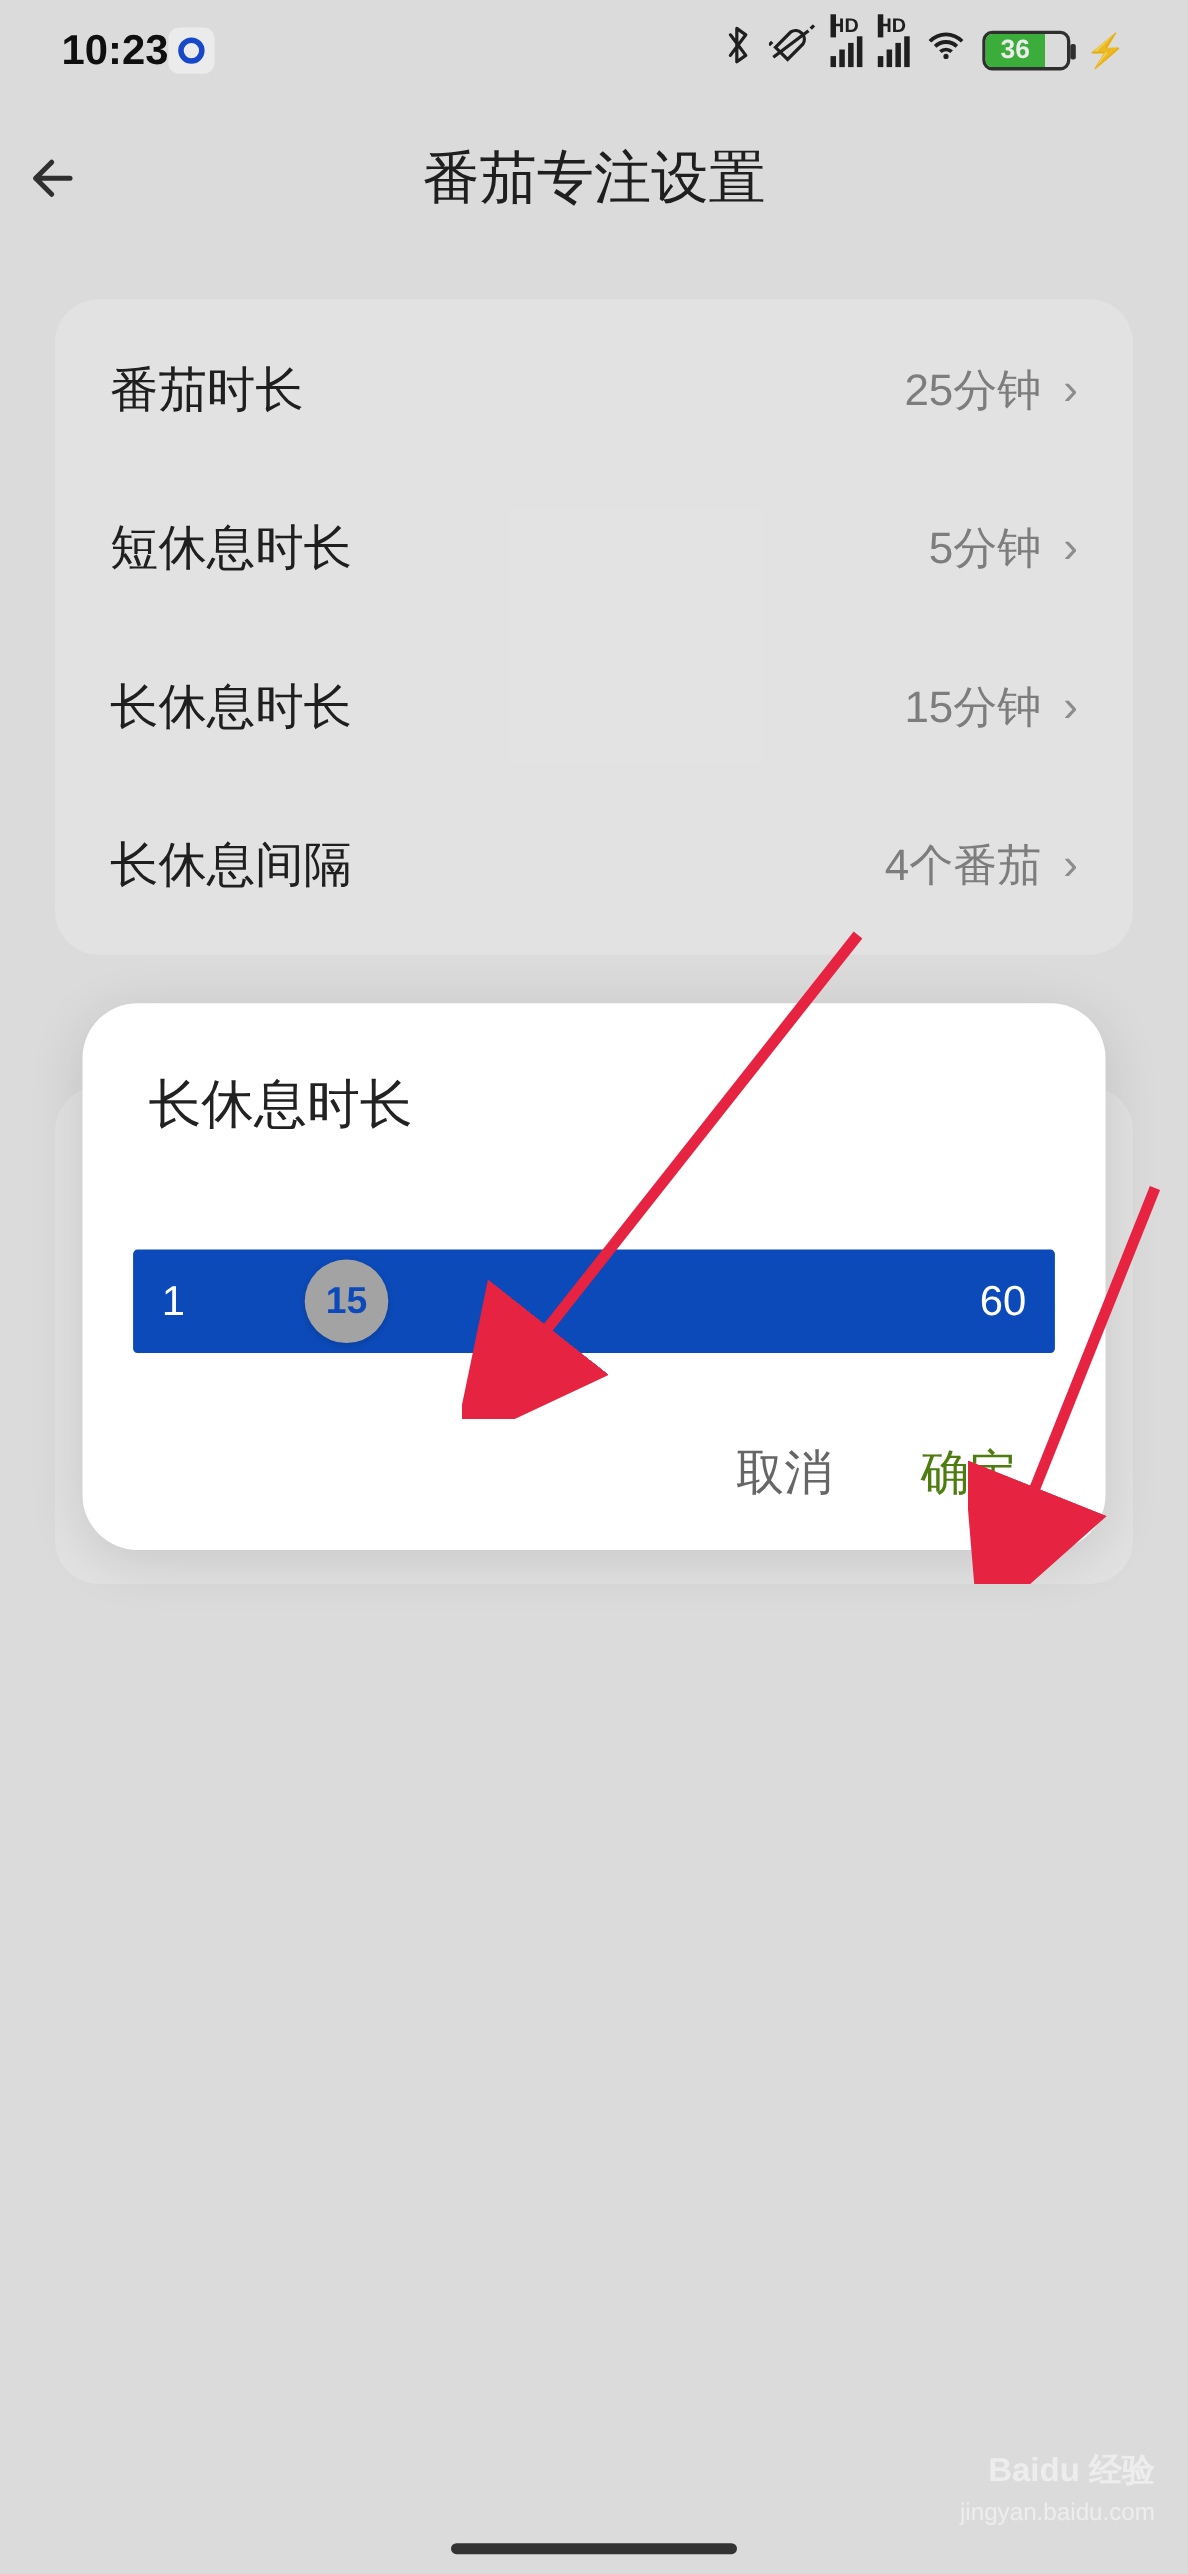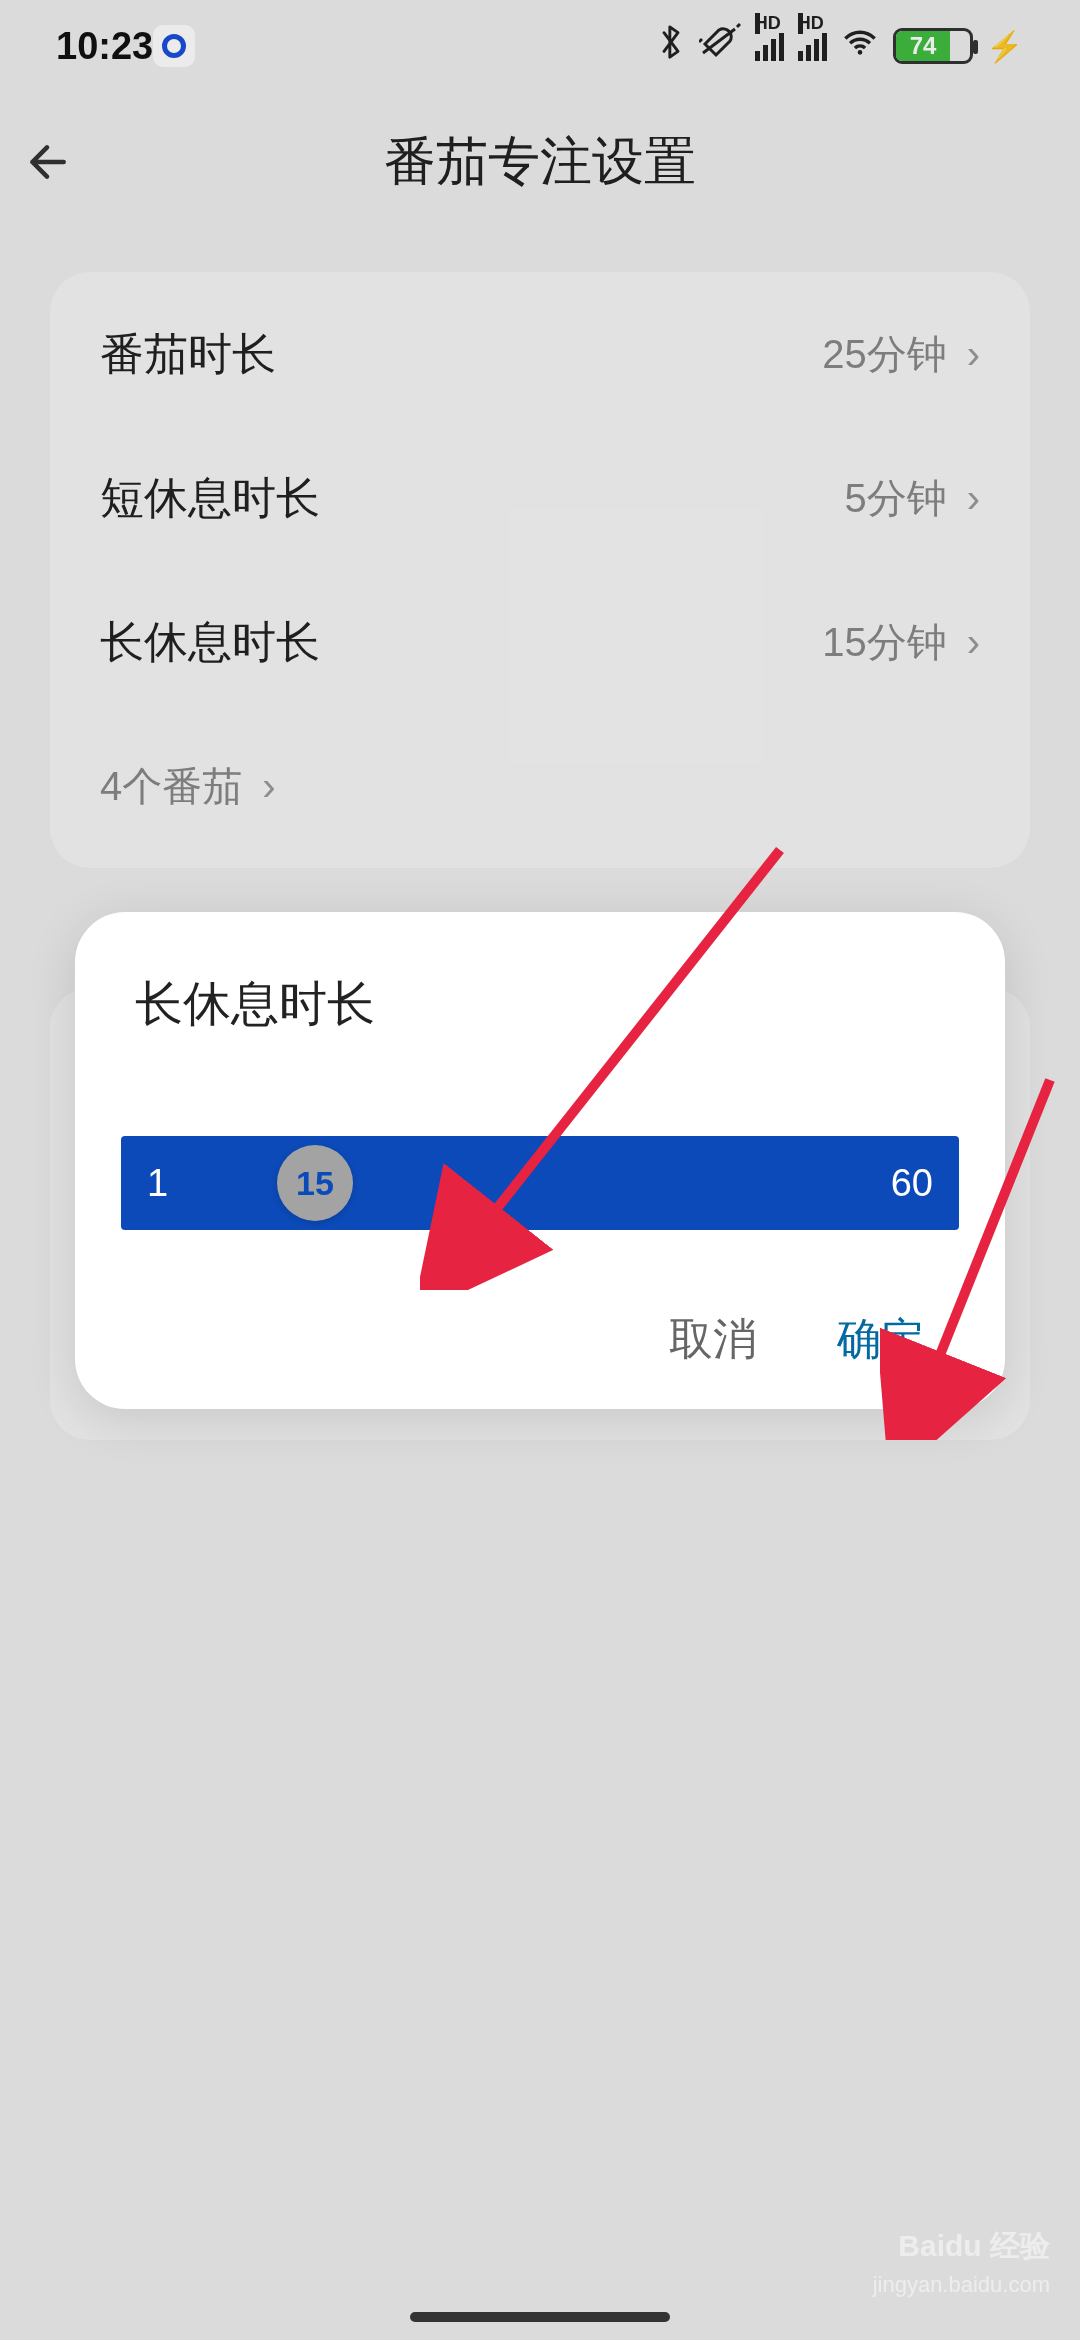--- a/index.html
+++ b/index.html
@@ -75,21 +75,21 @@
       justify-content: space-between; padding: 0 26px; color: #fff; font-size: 38px; font-weight: 500;
     }
     .slider-thumb {
       position: absolute; top: 50%; left: 194px; transform: translate(-50%,-50%);
       width: 76px; height: 76px; border-radius: 50%; background: #a3a3a3;
       display: flex; align-items: center; justify-content: center; font-size: 34px;
       font-weight: 600; color: #0b4ab8; box-shadow: 0 2px 6px rgba(0,0,0,0.15);
     }
     .dialog-actions { display: flex; justify-content: flex-end; gap: 80px; padding: 0 80px; font-size: 44px; }
     .btn-cancel { color: #666; }
-    .btn-ok { color: #0369a1; font-weight: 500; }
+    .btn-ok { color: #4d7c0f; font-weight: 500; }
     .arrow { position: absolute; pointer-events: none; }
     .home-ind { position:absolute; bottom:18px; left:50%; transform:translateX(-50%); width:260px; height:10px; border-radius:6px; background:#333; }
     .watermark { position:absolute; right:30px; bottom:40px; color:#f0f0f0; font-size:30px; text-align:right; line-height:1.2; font-weight:600; opacity:0.9;}
     .watermark small { font-weight:400; font-size:22px; }
     .card2 { margin-top:120px; } 
     .hidden-row { visibility: hidden; } 
   </style>
 </head>
 <body>
 
@@ -125,21 +125,21 @@
         <span></span>
         <span></span>
       <span class="hd-label">HD</span>
     </span>
     <span class="wifi-icon">
       <svg viewBox="0 0 24 24">
           <path d="M12 20a1.5 1.5 0 100-3 1.5 1.5 0 000 3zm-4-5a6 6 0 018 0l-1.5 1.5a4 4 0 00-5 0zm-3-3a10 10 0 0114 0l-1.5 1.5a8 8 0 00-11 0zm-3-3a14 14 0 0120 0l-1.5 1.5a12 12 0 00-17 0z" fill="#222"></path>
         </svg>
     </span>
     <span class="battery">
-      <span class="battery-fill">74</span>
+      <span class="battery-fill">36</span>
     </span>
     <span style="font-size:30px;">⚡</span>
   </div>
 </div>
 
 <div class="titlebar">
   <div class="back-btn">
     <svg width="50" height="50" viewBox="0 0 24 24">
         <path d="M20 12H5m0 0l7-7m-7 7l7 7" fill="none" stroke="#333" stroke-width="2.2" stroke-linecap="round" stroke-linejoin="round"></path>
       </svg>
@@ -157,20 +157,21 @@
     <span class="row-label">短休息时长</span>
     <span class="row-value">5分钟</span>
     <span class="chev">›</span>
   </div>
   <div class="row">
     <span class="row-label">长休息时长</span>
     <span class="row-value">15分钟</span>
     <span class="chev">›</span>
   </div>
   <div class="row">
+    <span class="row-label">长休息间隔</span>
     <span class="row-value">4个番茄</span>
     <span class="chev">›</span>
   </div>
 </div>
 
 <div class="card card2">
   <div class="row hidden-row"></div>
   <div class="row hidden-row"></div>
   <div class="row hidden-row"></div>
 </div>

